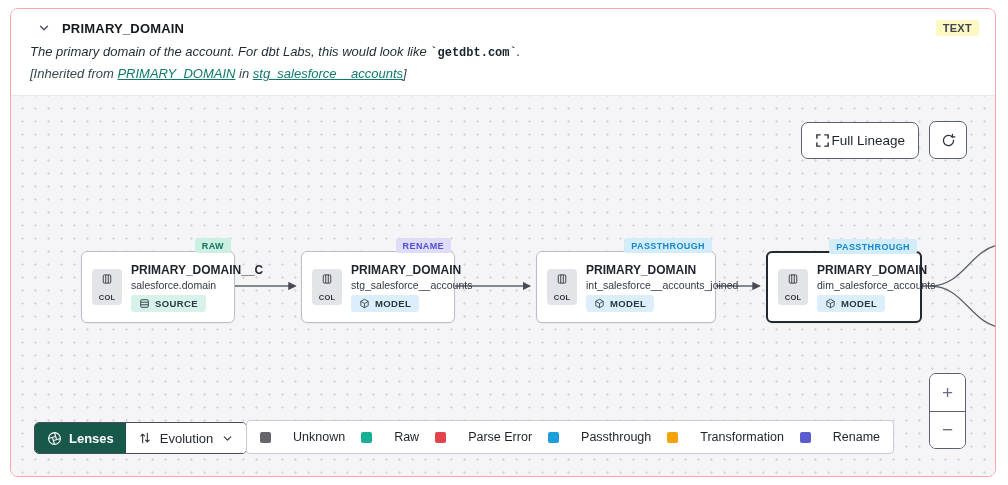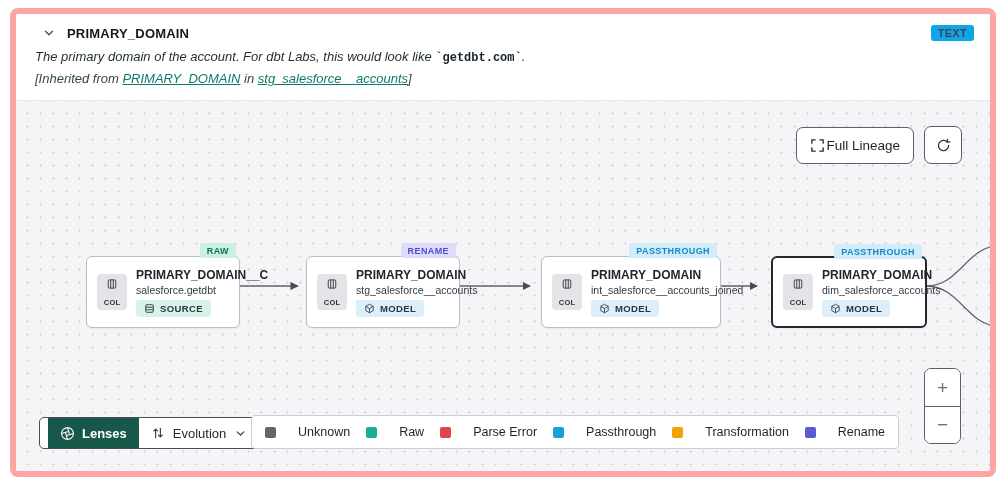--- a/index.html
+++ b/index.html
@@ -1,25 +1,25 @@
 <!DOCTYPE html>
 <html><head>
 <meta charset="utf-8">
 <style>
   html,body{margin:0;padding:0;width:1008px;height:485px;background:#fff;
     font-family:"Liberation Sans",sans-serif;overflow:hidden;}
   .card{position:absolute;left:10px;top:8px;width:986px;height:469px;background:#fff;
-    border:6px solid #fca5a5;border-radius:8px;overflow:hidden;display:flex;flex-direction:column;
+    border:1px solid #fca5a5;border-radius:8px;overflow:hidden;display:flex;flex-direction:column;
     box-sizing:border-box;}
   
   .header{height:86px;box-sizing:border-box;padding:11px 16px 0 19px;background:#fff;flex:none;}
   .hrow{display:flex;align-items:center;}
   .chev-btn{display:flex;align-items:center;margin-left:7px;margin-right:11px;cursor:pointer;background:none;border:none;padding:0;}
   .htitle{font-size:13px;font-weight:700;color:#15191f;letter-spacing:.2px;}
-  .text-badge{margin-left:auto;background:#0ea5e9;color:#3e4450;font-size:11px;font-weight:600;
+  .text-badge{margin-left:auto;background:#fef9c3;color:#3e4450;font-size:11px;font-weight:600;
     padding:2px 7px;border-radius:3px;letter-spacing:.3px;}
   .desc{margin-top:8px;font-style:italic;font-size:13px;color:#1f2c33;}
   .desc .code{font-family:"Liberation Mono",monospace;font-weight:700;font-size:12px;font-style:normal;color:#17232b;}
   .inherited{margin-top:6px;font-style:italic;font-size:13px;color:#35474d;}
   .inherited a{color:#0e7a6a;text-decoration:underline;cursor:pointer;}
   
   .canvas{position:relative;flex:1;background:#f5f5f7;border-top:1px solid #e8e9ec;overflow:hidden;
     background-image:radial-gradient(circle,#d9dade 1px,transparent 1.3px);
     background-size:13px 13px;background-position:5px 6px;}
   .edges{position:absolute;inset:0;width:100%;height:100%;pointer-events:none;}
@@ -44,21 +44,21 @@
   .ntitle{font-size:12px;font-weight:600;color:#1e242c;white-space:nowrap;}
   .nsub{font-size:10.5px;color:#323944;white-space:nowrap;}
   .nbadge{display:inline-flex;align-items:center;gap:5px;font-size:9.5px;font-weight:600;letter-spacing:.4px;
     color:#273842;padding:3px 8px;border-radius:3px;margin-top:2px;align-self:flex-start;}
   .nbadge.source{background:#d7f2e8;}
   .nbadge.model{background:#dceefa;}
   
   .lenses-bar{position:absolute;left:23px;bottom:22px;display:flex;align-items:stretch;height:32px;
     border:1px solid #474e59;border-radius:5px;overflow:hidden;background:#fff;box-sizing:border-box;}
   .lenses-btn{display:flex;align-items:center;gap:7px;color:#fff;padding:0 12px;font-size:13px;
-    font-weight:600;cursor:pointer;border:none;margin-left:8px;}
+    font-weight:600;cursor:pointer;border:none;}
   .evo-btn{display:flex;align-items:center;gap:8px;padding:0 12px;font-size:13px;color:#242a33;
     background:#fff;cursor:pointer;border:none;}
   
   .legend{position:absolute;left:235px;bottom:22px;height:34px;box-sizing:border-box;display:flex;
     align-items:center;gap:16px;background:#fff;border:1px solid #c7cbd2;border-radius:4px;padding:0 13px;}
   .litem{display:flex;align-items:center;gap:22px;font-size:12.5px;color:#1e232b;}
   .lswatch{width:11px;height:11px;border-radius:2px;flex:none;}
   
   .zoomctl{position:absolute;right:29px;bottom:27px;width:37px;border:1px solid #596070;border-radius:7px;
     background:#fff;overflow:hidden;box-sizing:border-box;}
@@ -126,21 +126,21 @@
         <span style="display:flex">
             <svg width="12" height="12" viewBox="0 0 16 16" fill="none" stroke="#30353d" stroke-width="1.2">
               <rect x="3" y="2.5" width="10" height="11" rx="1.5"></rect>
               <path d="M6.3 2.5v11M9.7 2.5v11"></path>
             </svg>
           </span>
         <span class="lbl">COL</span>
       </div>
       <div class="nbody">
         <div class="ntitle">PRIMARY_DOMAIN__C</div>
-        <div class="nsub">salesforce.getdbt</div>
+        <div class="nsub">salesforce.domain</div>
         <span class="nbadge source">
           <span style="display:flex">
               <svg width="11" height="11" viewBox="0 0 16 16" fill="none" stroke="#273842" stroke-width="1.3">
                 <rect x="2.5" y="2.5" width="11" height="11" rx="1.5"></rect>
                 <path d="M2.5 6.2h11M2.5 9.8h11"></path>
               </svg>
             </span>
           <span>SOURCE</span>
         </span>
       </div>

